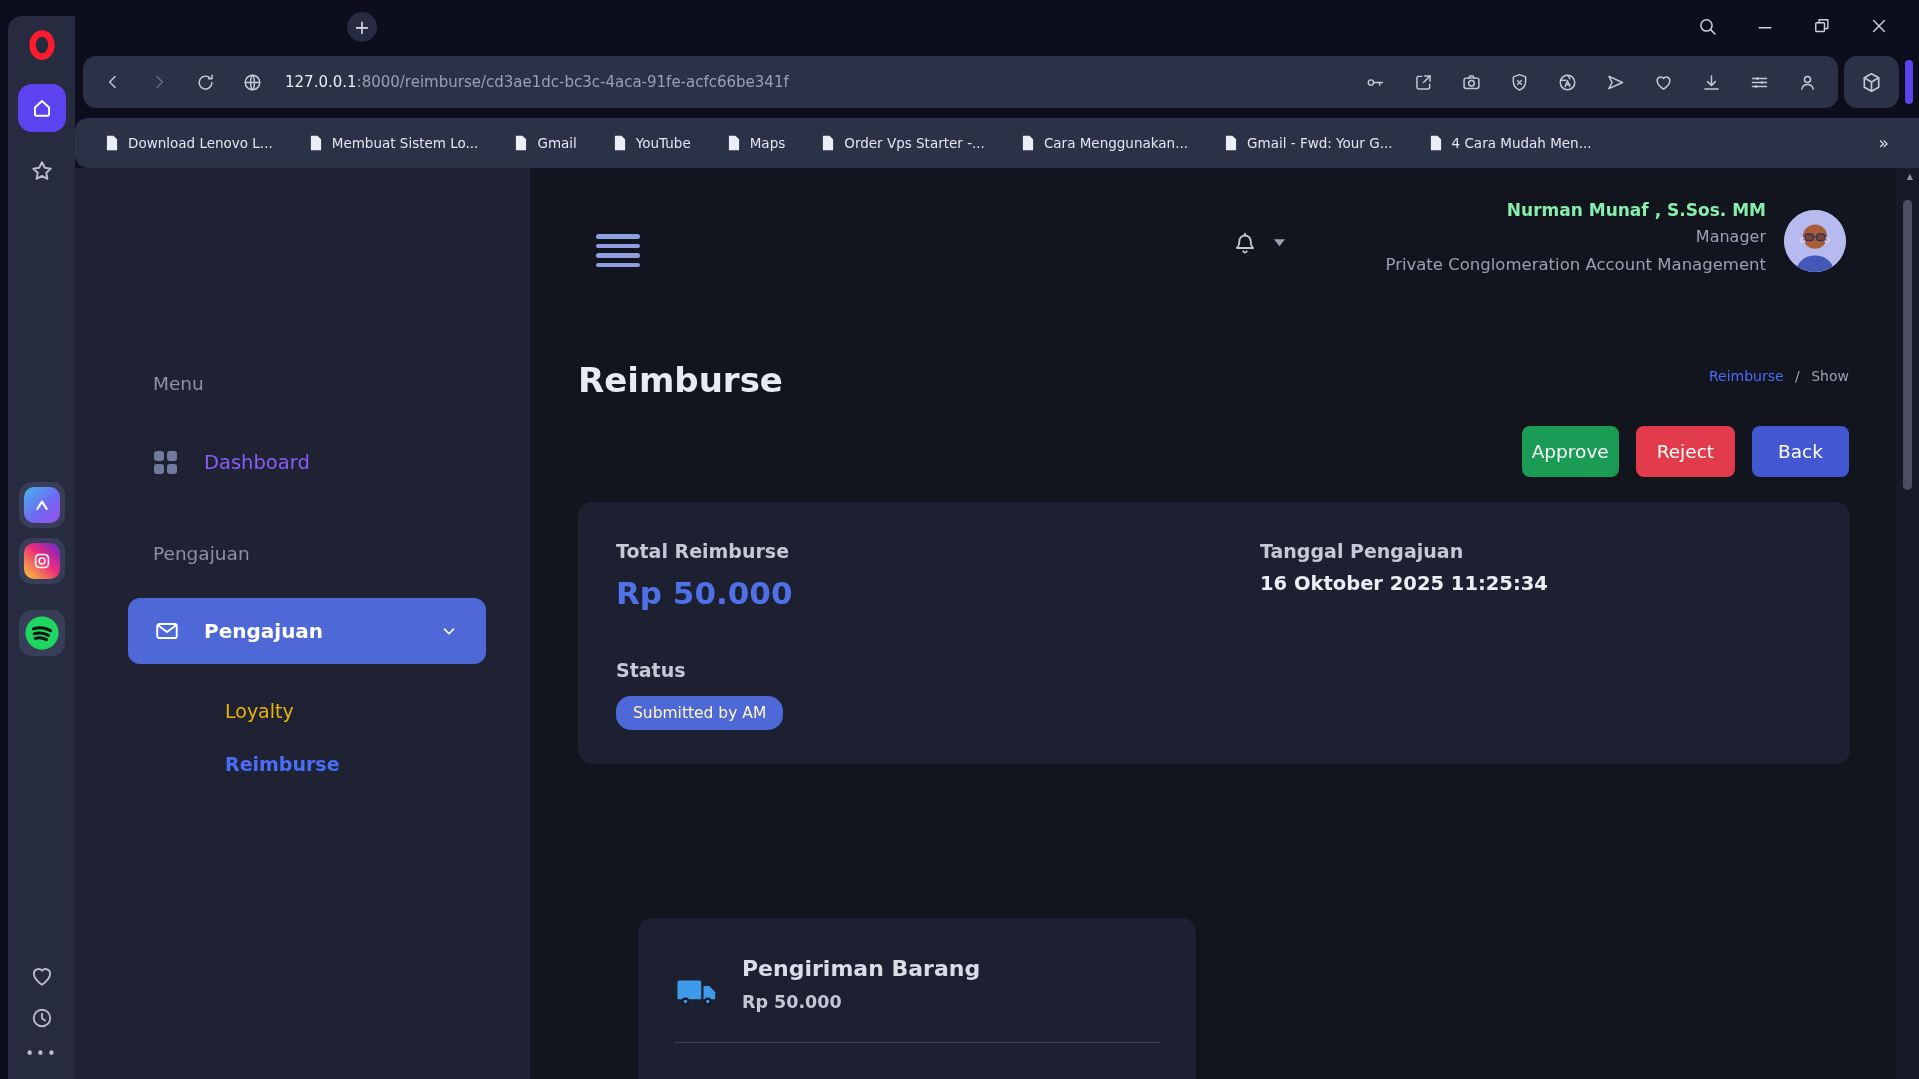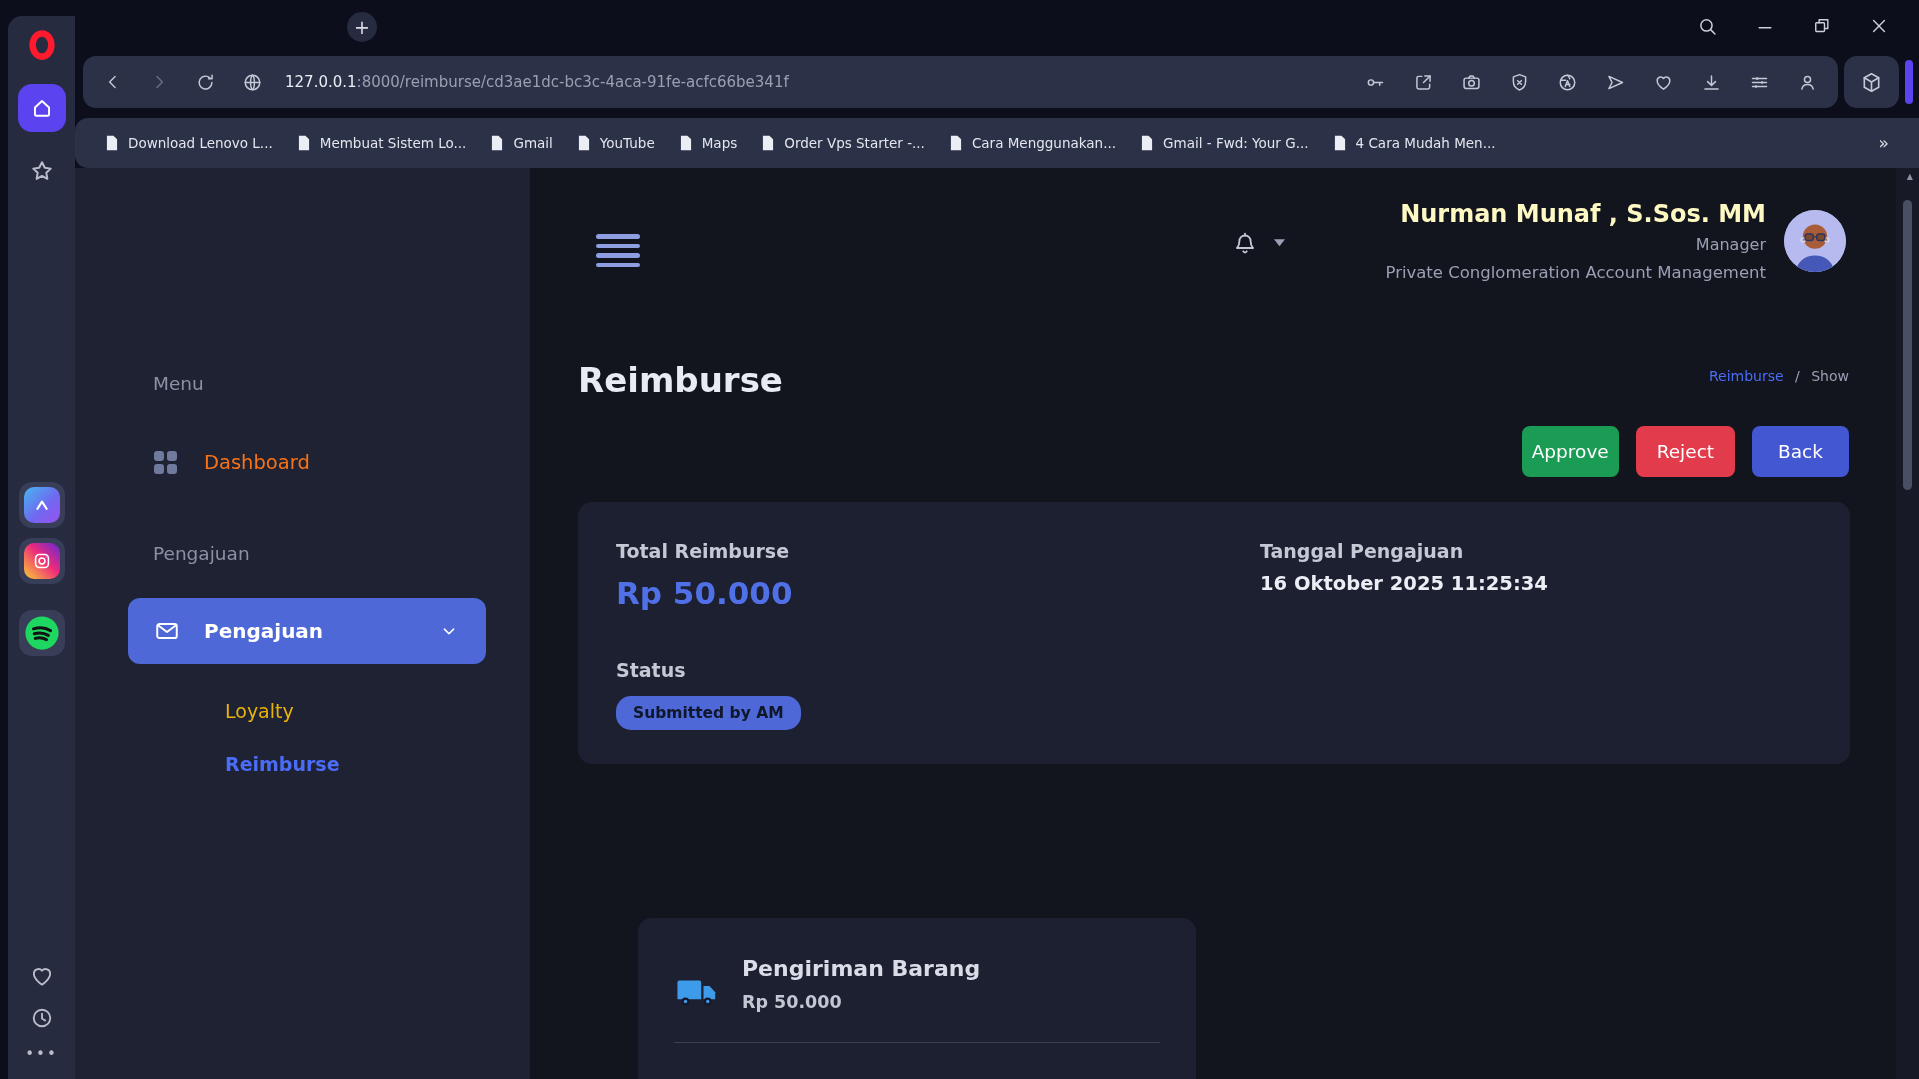--- a/index.html
+++ b/index.html
@@ -50,57 +50,57 @@
   .url { flex:1; font-size:15px; white-space:nowrap; overflow:hidden; margin-left:4px; }
   .url .host { color:#eceef5; }
   .url .rest { color:#9aa0b4; }
   .addr-right { display:flex; align-items:center; gap:27px; margin-left:20px; }
   .cubebox { position:absolute; right:20px; top:4px; width:55px; height:52px; background:#2b3147;
     border-radius:13px; display:grid; place-items:center; color:#c5c9d6; }
   .purplepill { position:absolute; right:6px; top:8px; width:8px; height:44px; background:#5b43f0; border-radius:4px; }
 
   
   .bookrow { position:absolute; left:75px; top:118px; right:0; height:50px; background:#2b3147;
-    border-radius:13px 0 0 13px; display:flex; align-items:center; padding:0 30px; gap:24px; }
+    border-radius:13px 0 0 13px; display:flex; align-items:center; padding:0 30px; gap:36px; }
   .bm { display:flex; align-items:center; gap:9px; font-size:13.5px; color:#e4e6ed; white-space:nowrap; }
   .bm-doc { color:#eceef5; }
   .bm-more { margin-left:auto; color:#d9dce6; font-size:17px; }
 
   
   .page { position:absolute; left:75px; top:168px; right:0; bottom:0; background:#12141e; overflow:hidden; }
 
   
   .sidebar { position:absolute; left:0; top:0; bottom:0; width:455px; background:#1f2232; }
   .side-head { position:absolute; left:53px; top:82px; display:flex; align-items:center; }
   .brand { font-size:30px; font-weight:800; letter-spacing:2px; color:#fff; }
   .theme { display:flex; align-items:center; gap:16px; margin-left:38px; color:#8b91a5; }
   .switch { width:44px; height:26px; border-radius:13px; background:#4e68d8; position:relative; }
   .switch .knob { position:absolute; right:3px; top:3px; width:20px; height:20px; border-radius:50%; background:#fff; }
   .menu-label, .section-label { position:absolute; left:78px; font-size:18.5px; color:#8b91a5; }
   .menu-label { top:205px; }
   .section-label { top:375px; }
-  .dash-item { position:absolute; left:79px; top:283px; display:flex; align-items:center; gap:27px; color:#f97316; font-size:19.5px; }
+  .dash-item { position:absolute; left:79px; top:283px; display:flex; align-items:center; gap:27px; color:#8b5cf6; font-size:19.5px; }
   .grid-ic { width:23px; height:23px; display:grid; grid-template-columns:1fr 1fr; gap:3px; }
   .grid-ic span { background:#707a9c; border-radius:3px; }
   .peng-btn { position:absolute; left:53px; top:430px; width:358px; height:66px; border-radius:12px;
     background:#4e68d8; display:flex; align-items:center; gap:24px; padding:0 26px; color:#fff; }
   .peng-btn .lbl { font-size:20px; font-weight:600; }
   .peng-btn .chev { margin-left:auto; }
   .sub-link { position:absolute; left:150px; font-size:19px; }
   .loyalty { top:532px; color:#eab308; }
   .reimb-link { top:585px; color:#4a6cf7; font-weight:600; }
 
   
   .main { position:absolute; left:455px; right:23px; top:0; bottom:0; }
   .hamburger { position:absolute; left:66px; top:66px; display:flex; flex-direction:column; gap:5px; }
   .hamburger span { width:44px; height:4.5px; border-radius:2.5px; background:#8d9fe0; }
   .bell-wrap { position:absolute; left:700px; top:60px; display:flex; align-items:center; gap:14px; color:#c3c7d4; }
   .caret { color:#9aa0b4; }
   .user-block { position:absolute; right:130px; top:32px; text-align:right; }
-  .u-name { font-size:24px; font-weight:700; color:#fef9c3; }
+  .u-name { font-size:17px; font-weight:700; color:#86efac; }
   .u-role { font-size:16px; color:#9aa0b4; margin-top:7px; }
   .u-org  { font-size:16.5px; color:#9aa0b4; margin-top:9px; }
   .avatar { position:absolute; right:50px; top:42px; width:62px; height:62px; border-radius:50%;
     background:#b6baee; overflow:hidden; }
   .page-title { position:absolute; left:48px; top:192px; font-size:34px; font-weight:700; color:#e9ebf4; }
   .breadcrumb { position:absolute; right:47px; top:200px; font-size:14px; }
   .breadcrumb .cur { color:#4a6cf7; }
   .breadcrumb .sep { color:#9aa0b4; margin:0 7px; }
   .breadcrumb .show { color:#9aa0b4; }
   .btn-row { position:absolute; right:47px; top:258px; display:flex; gap:17px; }
@@ -111,22 +111,22 @@
   .btn-back    { background:#4357d2; padding:0 26px; }
 
   .sum-card { position:absolute; left:48px; top:334px; width:1272px; height:262px;
     background:#1d2030; border-radius:14px; }
   .sum-col1 { position:absolute; left:38px; top:38px; }
   .sum-col2 { position:absolute; left:682px; top:38px; }
   .f-label { font-size:19px; font-weight:600; color:#c5c9d5; }
   .total-val { margin-top:13px; font-size:31px; font-weight:700; color:#5070e8; }
   .date-val { margin-top:10px; font-size:19.5px; font-weight:700; color:#eceef5; }
   .status-label { margin-top:48px; font-size:19px; font-weight:600; color:#c5c9d5; }
-  .status-badge { display:inline-block; margin-top:15px; background:#4e68d8; color:#0f172a;
-    font-size:15.5px; font-weight:700; padding:8px 17px; border-radius:15px; }
+  .status-badge { display:inline-block; margin-top:15px; background:#4e68d8; color:#fef9c3;
+    font-size:15.5px; font-weight:400; padding:8px 17px; border-radius:15px; }
 
   .items-heading { position:absolute; left:48px; top:685px; font-size:30px; font-weight:700; color:#e9ebf4; }
   .item-card { position:absolute; left:108px; top:750px; width:558px; height:360px;
     background:#1d2030; border-radius:14px; padding:38px 36px 0 36px; }
   .item-row { display:flex; align-items:flex-start; gap:22px; }
   .truck-ic { margin-top:14px; color:#3d9be9; }
   .item-title { font-size:22px; font-weight:700; color:#dadde7; }
   .item-amount { margin-top:11px; font-size:17.5px; font-weight:600; color:#c3c7d4; }
   .item-divider { margin-top:26px; border-top:1px solid #3a3f52; width:486px; }
 

